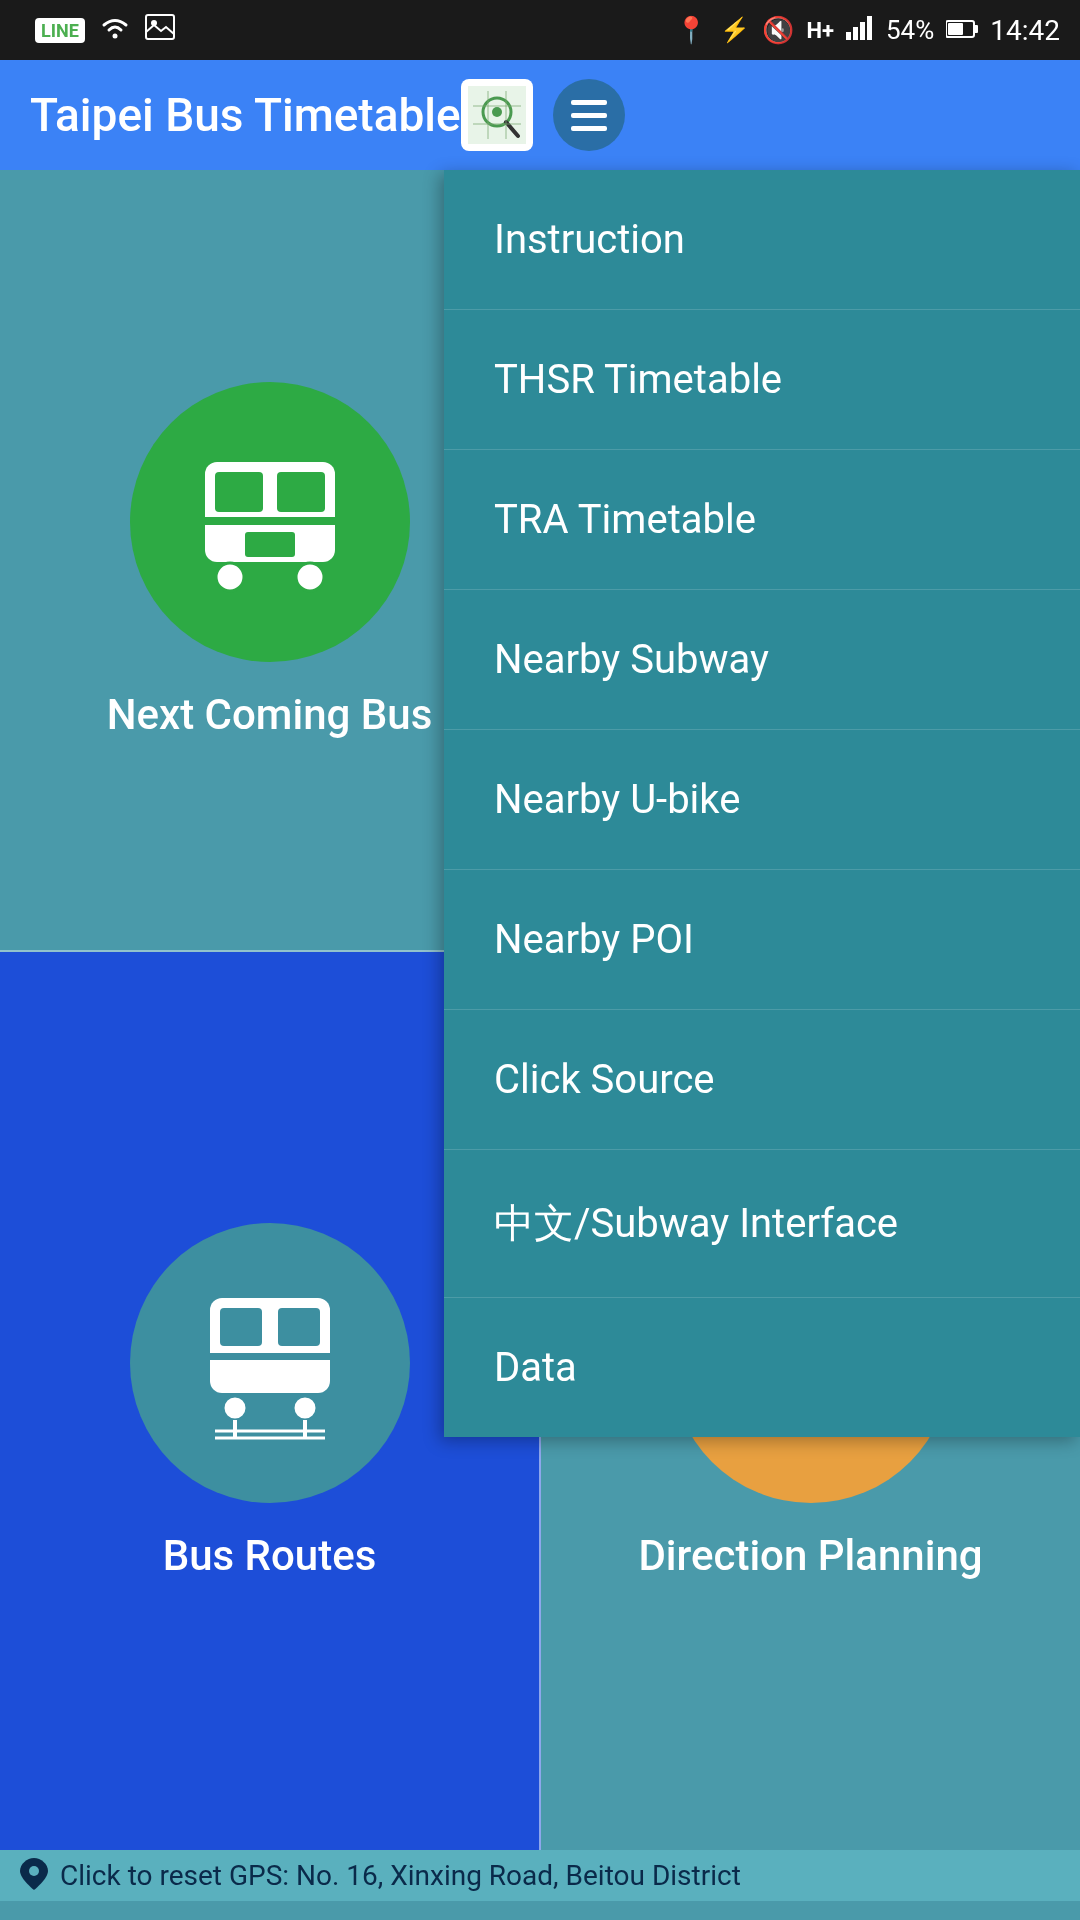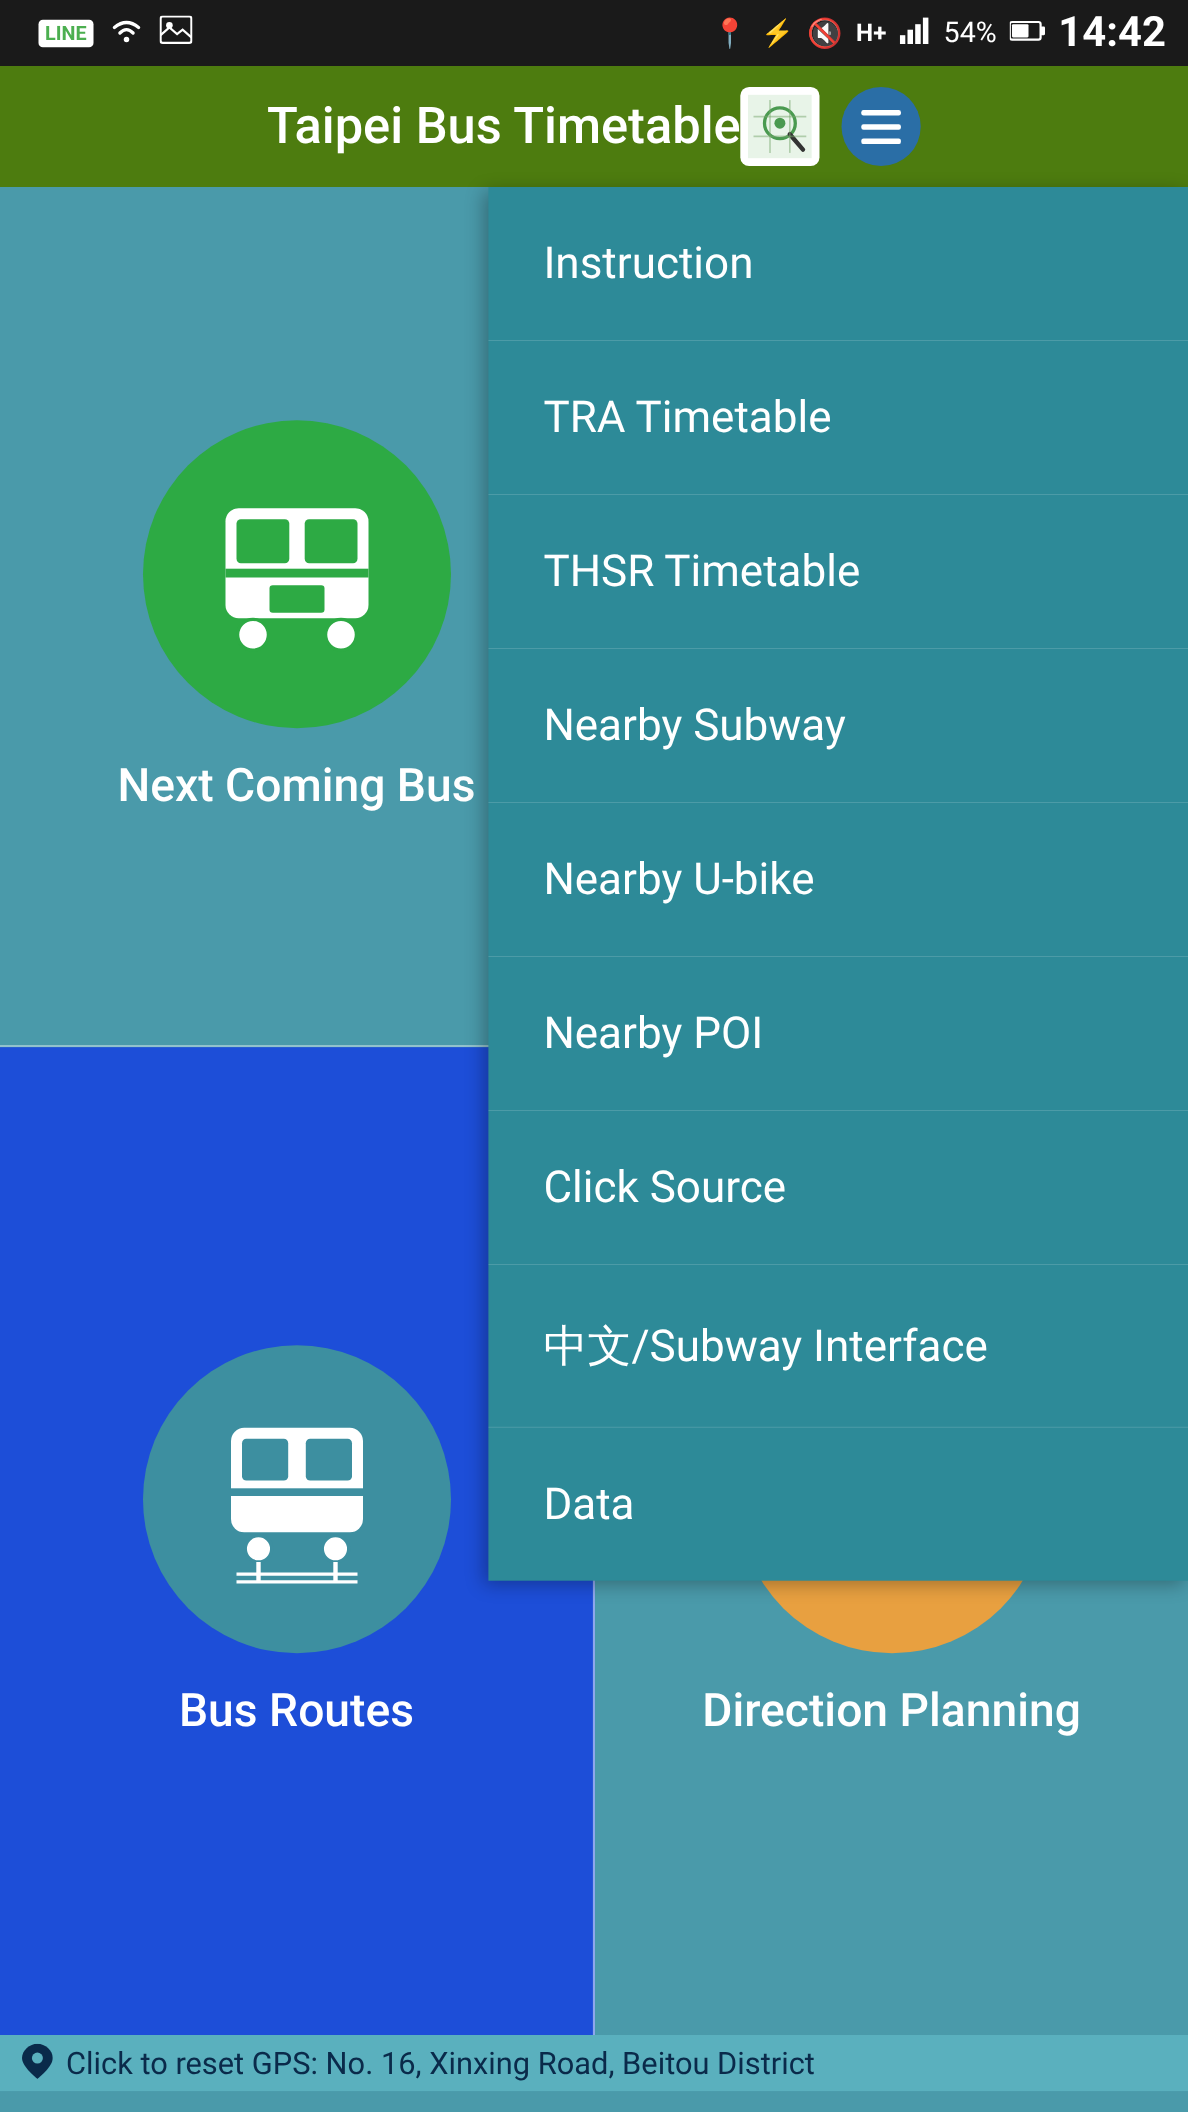--- a/index.html
+++ b/index.html
@@ -30,32 +30,32 @@
       align-items: center;
       gap: 14px;
     }
     .status-bar-right {
       display: flex;
       align-items: center;
       gap: 12px;
       font-size: 26px;
     }
     .status-time {
-      font-size: 38px;
-      font-weight: bold;
+      font-size: 28px;
+      font-weight: normal;
     }
 
     
     .app-bar {
       width: 100%;
       height: 110px;
-      background: #4d7c0f;
-      display: flex;
-      align-items: center;
-      justify-content: center;
+      background: #3b82f6;
+      display: flex;
+      align-items: center;
+      justify-content: flex-start;
       padding: 0 30px;
     }
     .app-title {
       color: white;
       font-size: 46px;
       font-weight: 500;
     }
     .app-bar-icons {
       display: flex;
       align-items: center;
@@ -340,21 +340,21 @@
     <svg width="28" height="32" viewBox="0 0 28 32" fill="#0a2a4a">
       <path d="M14 0 C7 0 0 6 0 13 C0 21 14 32 14 32 C14 32 28 21 28 13 C28 6 21 0 14 0 Z"></path>
       <circle cx="14" cy="13" r="5" fill="#5ab0be"></circle>
     </svg>
   </span>
   <span class="bottom-status-text">Click to reset GPS: No. 16, Xinxing Road, Beitou District</span>
 </div>
 
 <div class="dropdown-overlay">
   <div class="dropdown-item">Instruction</div>
+  <div class="dropdown-item">THSR Timetable</div>
   <div class="dropdown-item">TRA Timetable</div>
-  <div class="dropdown-item">THSR Timetable</div>
   <div class="dropdown-item">Nearby Subway</div>
   <div class="dropdown-item">Nearby U-bike</div>
   <div class="dropdown-item">Nearby POI</div>
   <div class="dropdown-item">Click Source</div>
   <div class="dropdown-item">中文/Subway Interface</div>
   <div class="dropdown-item">Data</div>
 </div>
 
 </body></html>

